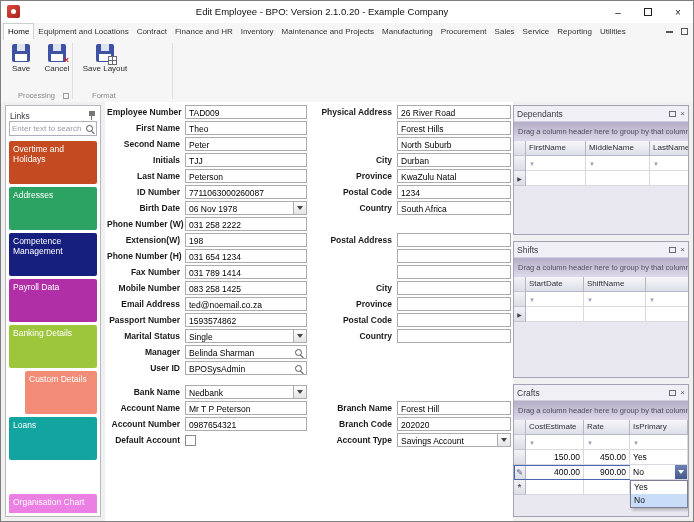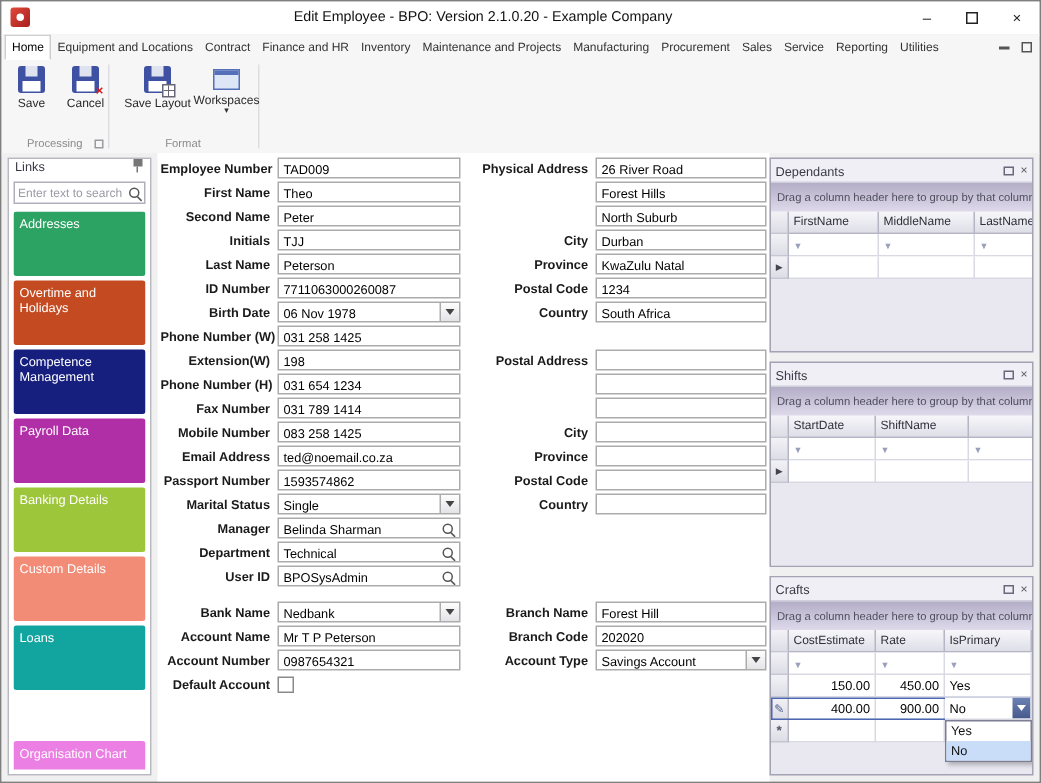--- a/index.html
+++ b/index.html
@@ -44,21 +44,21 @@
     background-image:linear-gradient(#667 1px,transparent 1px),linear-gradient(90deg,#667 1px,transparent 1px);
     background-size:4px 4px;background-position:-1px -1px;}
   .winicon{width:18px;height:14px;margin-top:2px;border:1px solid #5470b8;background:#dce6f7;box-sizing:border-box;position:relative;}
   .winicon::before{content:'';position:absolute;left:0;top:0;right:0;height:3px;background:#5470b8;}
 
   
   .main{position:absolute;top:101px;left:0;right:0;bottom:0;background:#f0f0f0;}
 
   
   .links{position:absolute;left:4px;top:3px;width:96px;bottom:4px;background:#fff;border:1px solid #b8b8c0;box-sizing:border-box;}
-  .links-h{height:15px;display:flex;align-items:flex-start;padding:0 4px;}
+  .links-h{height:15px;display:flex;align-items:flex-end;padding:0 4px;}
   .links-title{flex:1;font-size:8.5px;color:#3a3a46;}
   .pin{position:relative;width:8px;height:10px;}
   .pin::before{content:'';position:absolute;top:0;left:1px;width:6px;height:5px;background:#777;}
   .pin::after{content:'';position:absolute;top:5px;left:3px;width:1px;height:4px;background:#777;}
   .links-search{margin:0 3px;height:15px;border:1px solid #b0b0bc;display:flex;align-items:center;background:#fff;box-sizing:border-box;}
   .search-ph{flex:1;font-size:8px;color:#9a9aa5;padding-left:2px;white-space:nowrap;overflow:hidden;}
   .search-btn{width:14px;height:13px;display:flex;align-items:center;justify-content:center;flex:none;}
   .smag{position:relative;width:5px;height:5px;border:1px solid #555;border-radius:50%;}
   .smag::after{content:'';position:absolute;width:4px;height:1px;background:#555;transform:rotate(45deg);right:-3px;bottom:-2px;}
   .tiles{position:absolute;left:3px;right:3px;top:35px;bottom:3px;display:flex;flex-direction:column;gap:3px;overflow:hidden;}
@@ -173,51 +173,46 @@
         <span class="redx">×</span>
       </div>
       <div class="rlab">Cancel</div>
     </div>
     <div class="rbtn" style="left:78px;width:52px">
       <div class="icon floppy">
         <span class="layov"></span>
       </div>
       <div class="rlab">Save Layout</div>
     </div>
-    <div class="rbtn" style="left:128px;width:44px">
-      <div class="winicon"></div>
-      <div class="rlab">Workspaces</div>
-      <div class="wsarrow">▾</div>
-    </div>
 
     <div class="glabel" style="left:0;width:71px">Processing</div>
     <div class="dlauncher"></div>
-    <div class="glabel" style="left:71px;width:100px">Format</div>
+    <div class="glabel" style="left:53px;width:100px">Format</div>
   </div>
 
   <div class="main">
 
     <div class="links">
       <div class="links-h">
         <span class="links-title">Links</span>
         <span class="pin"></span>
       </div>
       <div class="links-search">
         <span class="search-ph">Enter text to search...</span>
         <span class="search-btn">
             <span class="smag"></span>
           </span>
       </div>
       <div class="tiles">
+          <div class="tile" style="background: rgb(195, 74, 33);">Overtime and Holidays</div>
           <div class="tile" style="background: rgb(44, 162, 99);">Addresses</div>
-          <div class="tile" style="background: rgb(195, 74, 33);">Overtime and Holidays</div>
           <div class="tile" style="background: rgb(23, 31, 126);">Competence Management</div>
           <div class="tile" style="background: rgb(176, 47, 166);">Payroll Data</div>
           <div class="tile" style="background: rgb(157, 198, 59);">Banking Details</div>
-          <div class="tile" style="background: rgb(242, 140, 119);">Custom Details</div>
+          <div class="tile" style="background: rgb(242, 140, 119); margin-left: 16px;">Custom Details</div>
           <div class="tile" style="background: rgb(18, 165, 160);">Loans</div>
           <div class="tile" style="background: rgb(236, 127, 227); margin-top: 31px;">Organisation Chart</div>
         </div>
     </div>
 
     <div class="form">
       <div class="fcol fcol1">
           <div class="frow">
             <div class="flabel">Employee Number</div>
             <div class="fctrl">
@@ -258,21 +253,21 @@
             <div class="flabel">Birth Date</div>
             <div class="fctrl">
               <div class="finput combo"><span>06 Nov 1978</span><div class="dd">
                   <i class="tri"></i>
                 </div></div>
             </div>
           </div>
           <div class="frow">
             <div class="flabel">Phone Number (W)</div>
             <div class="fctrl">
-              <div class="finput text"><span>031 258 1425</span></div>
+              <div class="finput text"><span>031 258 2222</span></div>
             </div>
           </div>
           <div class="frow">
             <div class="flabel">Extension(W)</div>
             <div class="fctrl">
               <div class="finput text"><span>198</span></div>
             </div>
           </div>
           <div class="frow">
             <div class="flabel">Phone Number (H)</div>
@@ -309,26 +304,20 @@
             <div class="fctrl">
               <div class="finput combo"><span>Single</span><div class="dd">
                   <i class="tri"></i>
                 </div></div>
             </div>
           </div>
           <div class="frow">
             <div class="flabel">Manager</div>
             <div class="fctrl">
               <div class="finput lookup"><span>Belinda Sharman</span><span class="mag"></span></div>
-            </div>
-          </div>
-          <div class="frow">
-            <div class="flabel">Department</div>
-            <div class="fctrl">
-              <div class="finput lookup"><span>Technical</span><span class="mag"></span></div>
             </div>
           </div>
           <div class="frow">
             <div class="flabel">User ID</div>
             <div class="fctrl">
               <div class="finput lookup"><span>BPOSysAdmin</span><span class="mag"></span></div>
             </div>
           </div>
           <div class="gap-s"></div>
           <div class="frow">

